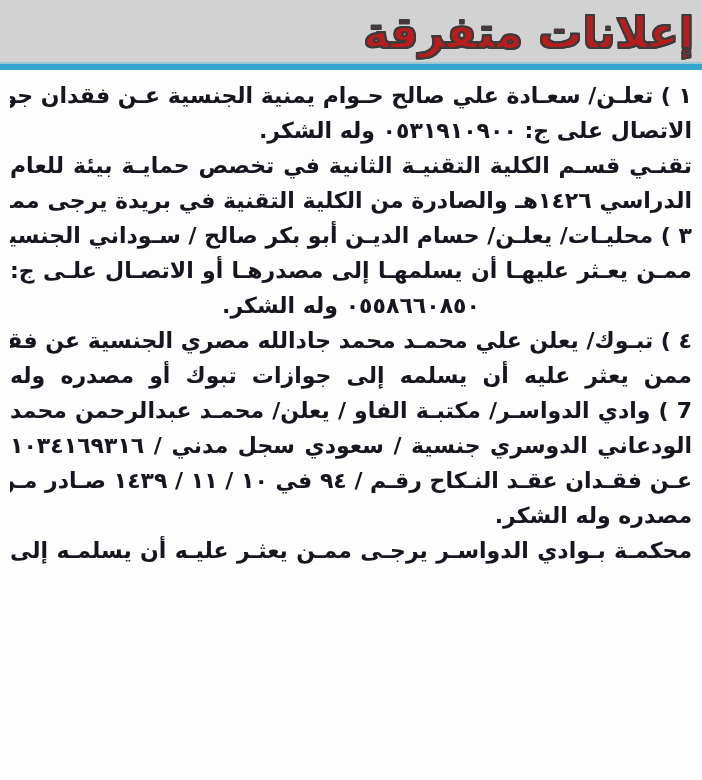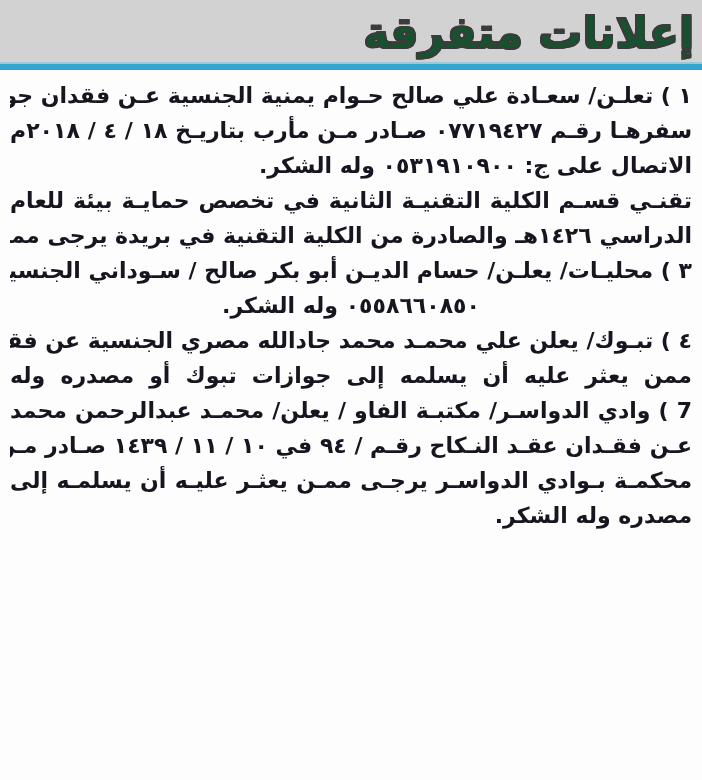--- a/index.html
+++ b/index.html
@@ -19,21 +19,21 @@
     direction: rtl;
   }
   .banner-title {
     position: absolute;
     top: 0;
     right: 8px;
     height: 62px;
     line-height: 66px;
     font-size: 44px;
     font-weight: bold;
-    color: #14532d;
+    color: #b91c1c;
     -webkit-text-stroke: 2px #3b3b3b;
     text-shadow:
       1px 1px 0 #3b3b3b,
       -1px 1px 0 #3b3b3b,
       1px -1px 0 #3b3b3b,
       -1px -1px 0 #3b3b3b;
     letter-spacing: 1px;
     white-space: nowrap;
   }
   .divider {
@@ -73,40 +73,41 @@
   <div class="banner">
     <div class="banner-title">إعلانات متفرقة</div>
   </div>
 
   <div class="divider"></div>
 
   <div class="content">
 
     <div class="ad">
       <div class="line">١ ) تعلـن/ سعـادة علي صالح حـوام يمنية الجنسية عـن فقدان جواز</div>
-      <div class="line">سفرهـا رقـم ٠٧٧١٩٤٢٧ صـادر مـن مأرب بتاريـخ ١٨ / ٤ / ٢٠١٨م</div>
       <div class="line last">الاتصال على ج: ٠٥٣١٩١٠٩٠٠ وله الشكر.</div>
     </div>
 
     <div class="ad">
       <div class="line">تقنـي قسـم الكلية التقنيـة الثانية في تخصص حمايـة بيئة للعام</div>
       <div class="line">الدراسي ١٤٢٦هـ والصادرة من الكلية التقنية في بريدة يرجى ممن</div>
     </div>
 
     <div class="ad">
       <div class="line">٣ ) محليـات/ يعلـن/ حسام الديـن أبو بكر صالح / سـوداني الجنسية</div>
+      <div class="line">ممـن يعـثر عليهـا أن يسلمهـا إلى مصدرهـا أو الاتصـال علـى ج:</div>
       <div class="line last centered">٠٥٥٨٦٦٠٨٥٠ وله الشكر.</div>
     </div>
 
     <div class="ad">
       <div class="line">٤ ) تبـوك/ يعلن علي محمـد محمد جادالله مصري الجنسية عن فقد</div>
       <div class="line last">ممن يعثر عليه أن يسلمه إلى جوازات تبوك أو مصدره وله الشكر.</div>
     </div>
 
     <div class="ad">
       <div class="line">7 ) وادي الدواسـر/ مكتبـة الفاو / يعلن/ محمـد عبدالرحمن محمد</div>
+      <div class="line">الودعاني الدوسري جنسية / سعودي سجل مدني / ١٠٣٤١٦٩٣١٦</div>
       <div class="line">عـن فقـدان عقـد النـكاح رقـم / ٩٤ في ١٠ / ١١ / ١٤٣٩ صـادر مـن</div>
+      <div class="line last">مصدره وله الشكر.</div>
       <div class="line">محكمـة بـوادي الدواسـر يرجـى ممـن يعثـر عليـه أن يسلمـه إلى</div>
-      <div class="line last">مصدره وله الشكر.</div>
     </div>
 
   </div>
 </div>
 
 </body></html>

